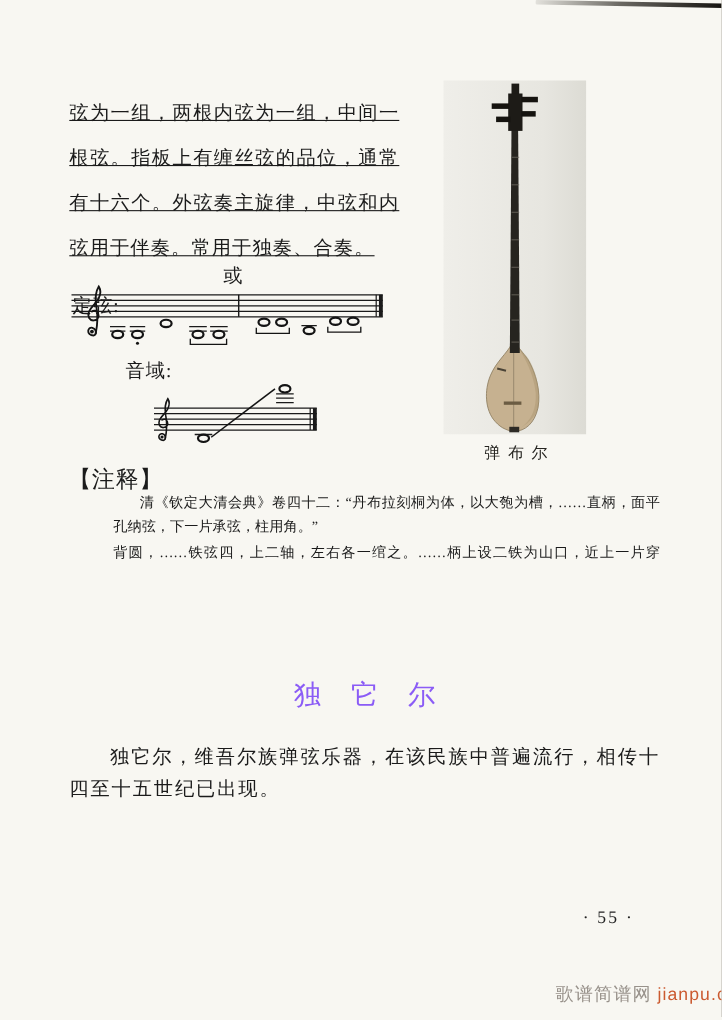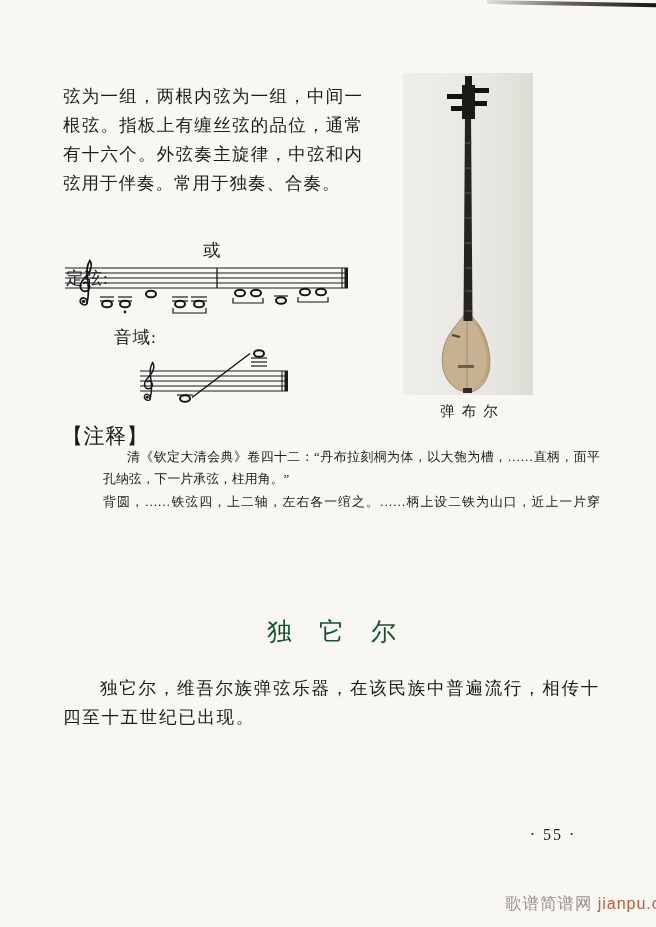--- a/index.html
+++ b/index.html
@@ -2,38 +2,38 @@
 <html><head>
 <meta charset="utf-8">
 <style>
   html,body{margin:0;padding:0;background:#b9b7b2;}
   .page{position:relative;width:656px;height:927px;margin:0 auto;background:#f8f7f2;overflow:hidden;
         font-family:"Liberation Serif","DejaVu Serif",serif;color:#1b1b1b;}
   .scan-line{position:absolute;top:0;left:487px;width:172px;height:4px;border-radius:1px;
         background:linear-gradient(to right,rgba(70,66,58,.12),rgba(45,42,36,.7) 45%,#14120e);
         transform:rotate(1.1deg);transform-origin:left top;}
   .intro{position:absolute;left:63px;top:82px;width:300px;margin:0;
-        font-size:17.5px;line-height:29px;letter-spacing:1px;text-align:justify;}
+        font-size:17.5px;line-height:41px;letter-spacing:1px;text-align:justify;text-decoration:underline;}
   .photo{position:absolute;left:403px;top:73px;width:130px;height:322px;}
   .caption{position:absolute;left:399px;top:402px;width:140px;text-align:center;
         font-size:14.5px;letter-spacing:7px;text-indent:7px;color:#262521;}
   .label{position:absolute;font-size:17.5px;letter-spacing:1px;}
   .lb-dingxian{left:66px;top:227px;margin-top:39px;}
   .lb-huo{left:203px;top:238px;}
   .lb-yinyu{left:114px;top:325px;}
   .staff1{position:absolute;left:60px;top:252px;}
   .staff2{position:absolute;left:130px;top:340px;}
   .note-header{position:absolute;left:62px;top:422px;font-size:21px;font-weight:normal;letter-spacing:.5px;}
   .note-body{position:absolute;left:103px;top:446px;width:497px;font-size:12.9px;line-height:22.4px;}
   .note-line{min-height:22.4px;}
   .note-line.first{padding-left:24px;}
   .note-line.just{text-align:justify;text-align-last:justify;}
   .title{position:absolute;left:63px;top:615px;width:537px;margin:0;
         font-family:"Liberation Sans","DejaVu Sans",sans-serif;font-weight:500;
-        font-size:25px;letter-spacing:27px;text-indent:27px;text-align:center;color:#14532d;}
+        font-size:25px;letter-spacing:27px;text-indent:27px;text-align:center;color:#8b5cf6;}
   .body-text{position:absolute;left:63px;top:674px;width:537px;}
   .body-text p{margin:0;font-size:17.5px;line-height:29.2px;letter-spacing:1.7px;
         text-align:justify;text-indent:37px;}
   .pagenum{position:absolute;left:508px;top:826px;width:90px;text-align:center;
         font-size:16px;letter-spacing:2px;color:#222;}
   .watermark{position:absolute;left:505px;top:893px;white-space:nowrap;
         font-size:16.5px;letter-spacing:1px;}
   .wm-cn{color:#98928b;}
   .wm-url{color:#cb5a30;font-family:"Liberation Sans","DejaVu Sans",sans-serif;font-size:16px;}
 </style>

